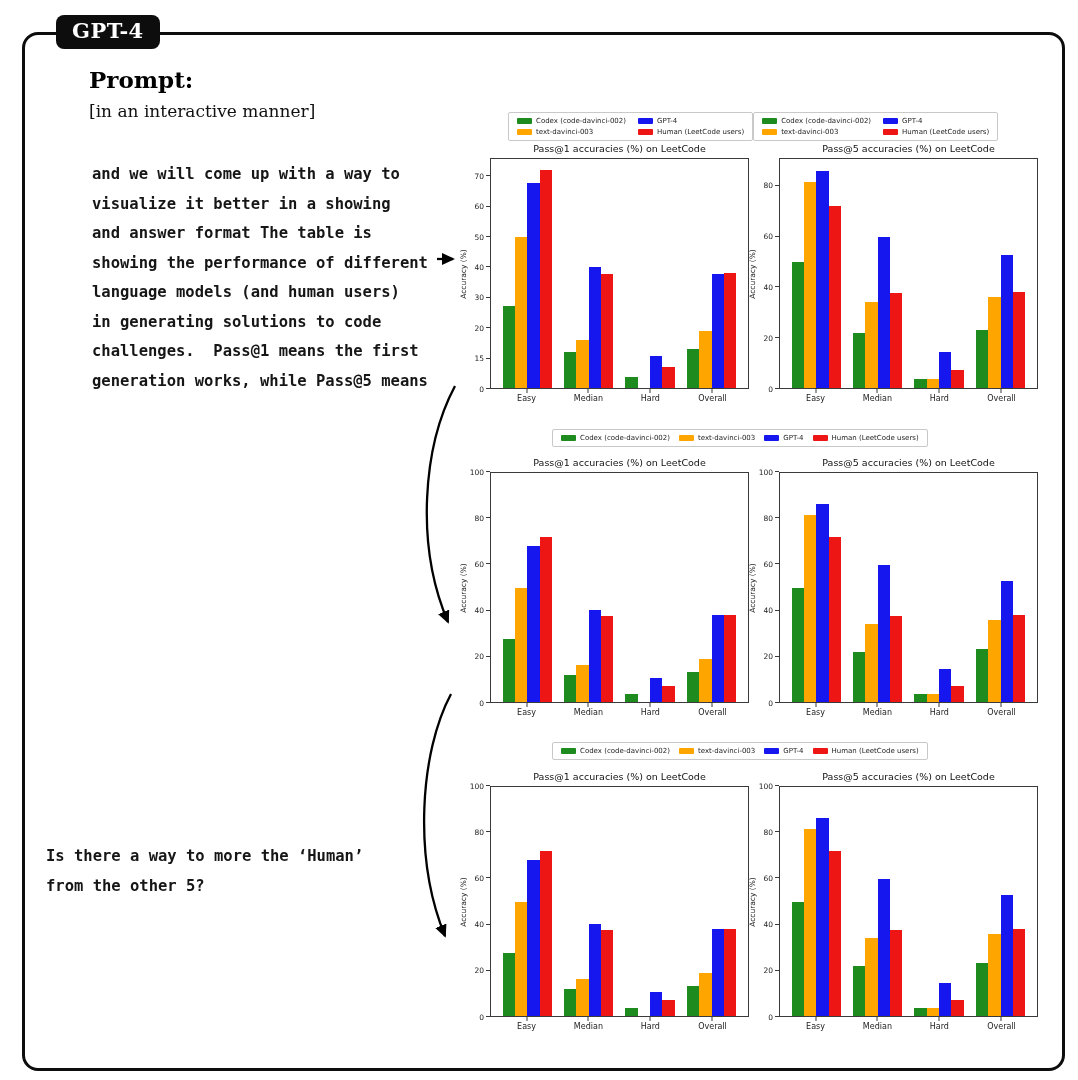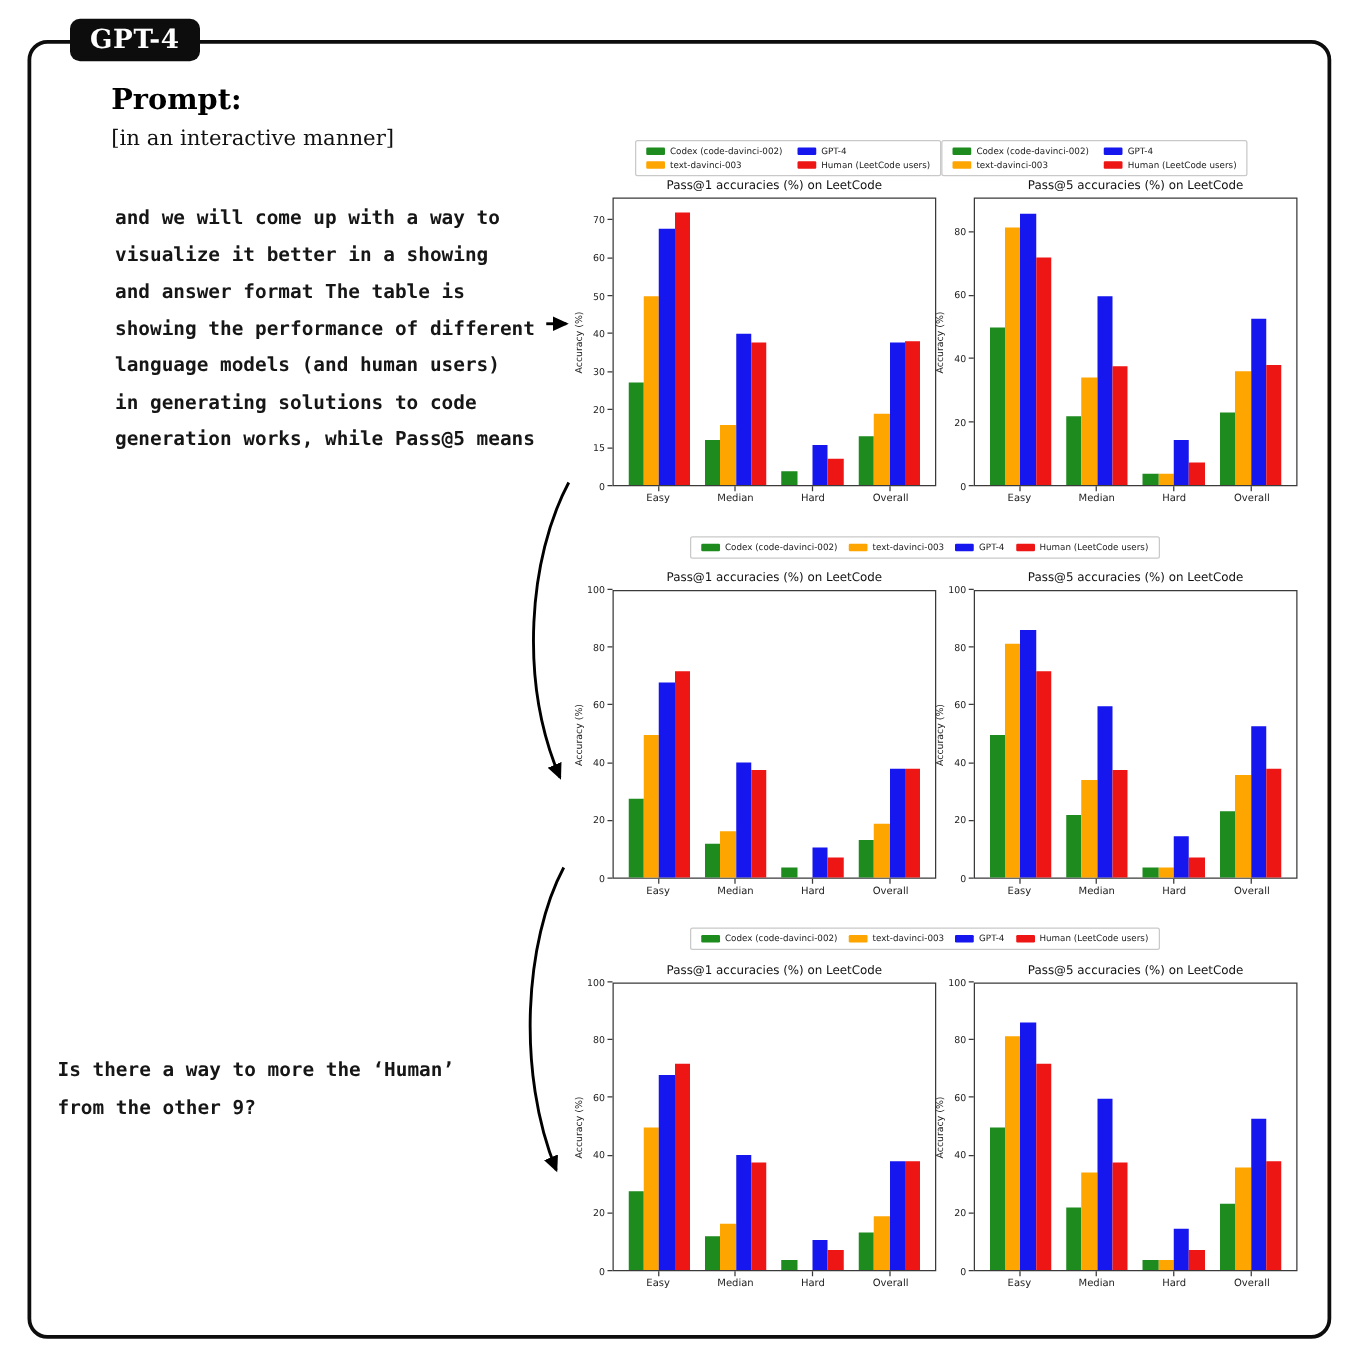--- a/index.html
+++ b/index.html
@@ -40,25 +40,26 @@
   <div class="prompt-heading">Prompt:</div>
   <div class="interactive-note">[in an interactive manner]</div>
 
   <div class="msg" id="message-1">
       <div class="tline">and we will come up with a way to</div>
       <div class="tline">visualize it better in a showing</div>
       <div class="tline">and answer format The table is</div>
       <div class="tline">showing the performance of different</div>
       <div class="tline">language models (and human users)</div>
       <div class="tline">in generating solutions to code</div>
+      <div class="tline">challenges.  Pass@1 means the first</div>
       <div class="tline">generation works, while Pass@5 means</div>
     </div>
   <div class="msg" id="message-3">
       <div class="tline">Is there a way to more the ‘Human’</div>
-      <div class="tline">from the other 9?</div>
+      <div class="tline">from the other 5?</div>
     </div>
 
   <svg class="arrows" width="1078" height="1080" viewBox="0 0 1078 1080">
     <defs>
       <marker id="ah" markerUnits="userSpaceOnUse" markerWidth="16" markerHeight="14" refX="11" refY="6" orient="auto">
         <path d="M0,0 L13,6 L0,12 Z" fill="#000"></path>
       </marker>
     </defs>
     <path d="M437 259 L453 259" stroke="#000" stroke-width="2.3" fill="none" marker-end="url(#ah)"></path>
     <path d="M455 386 C 423 446, 415 545, 448 622" stroke="#000" stroke-width="2.3" fill="none" marker-end="url(#ah)"></path>

